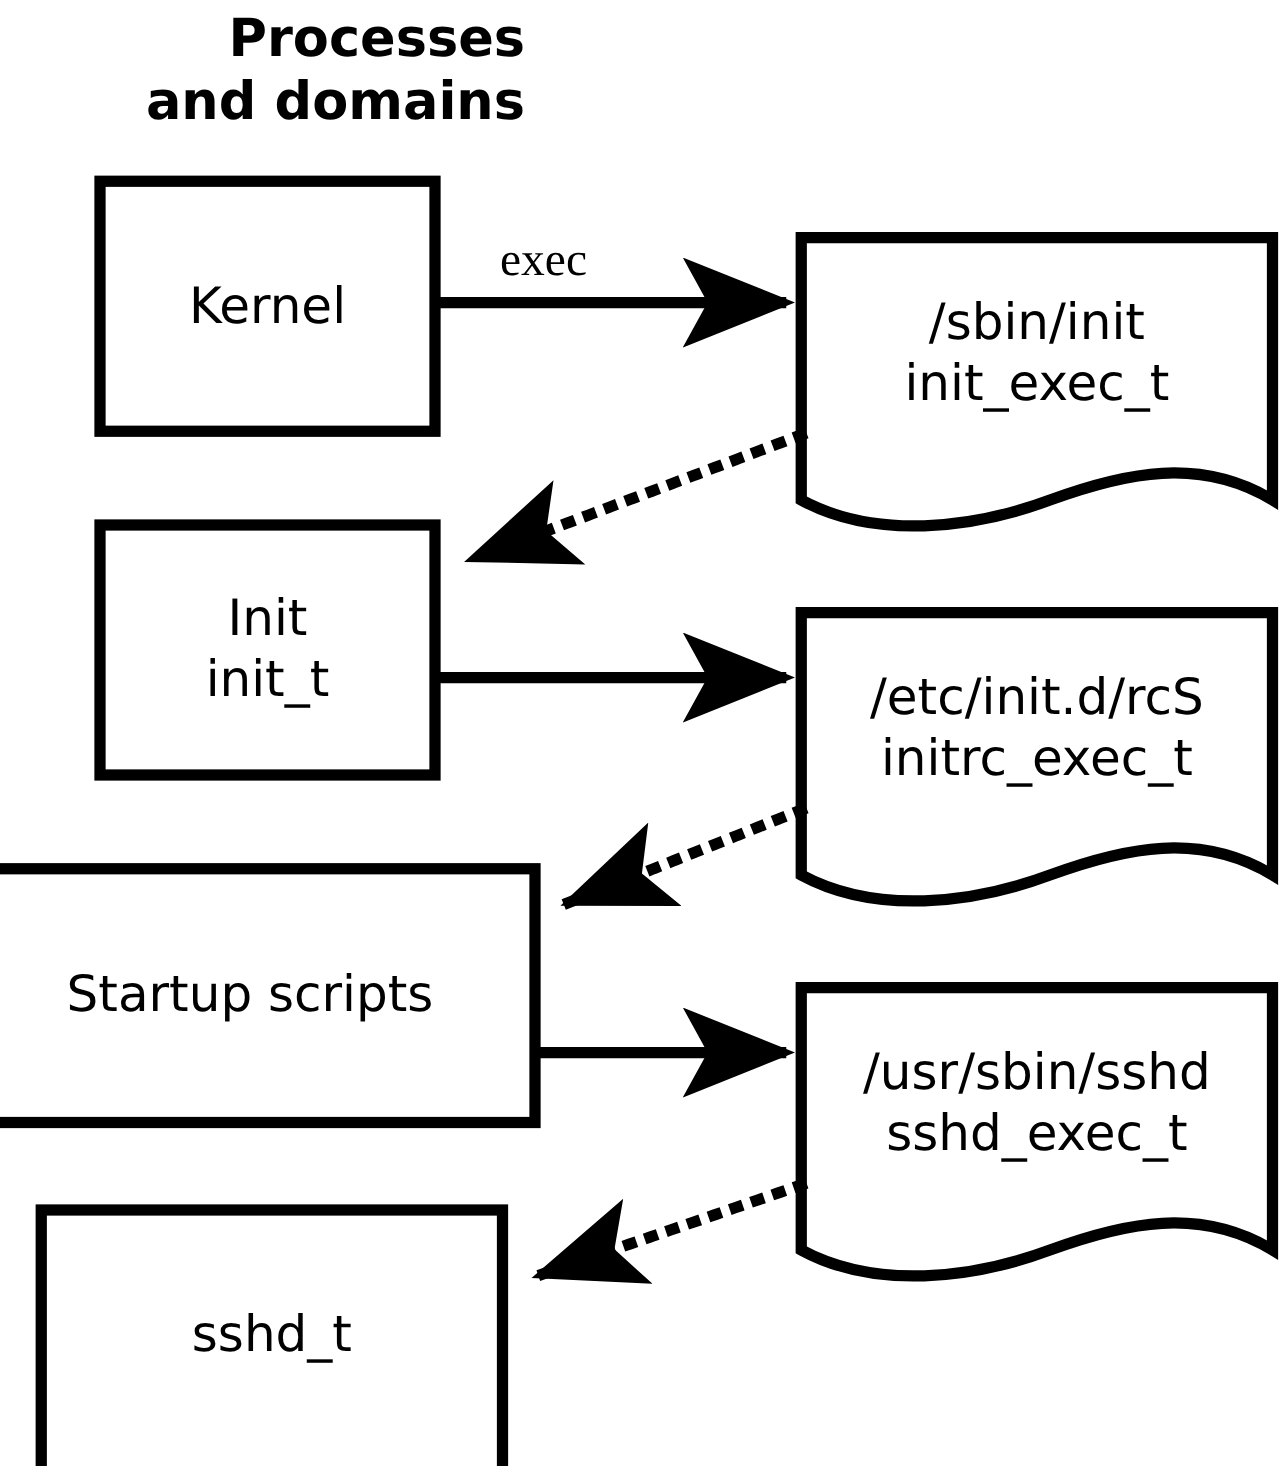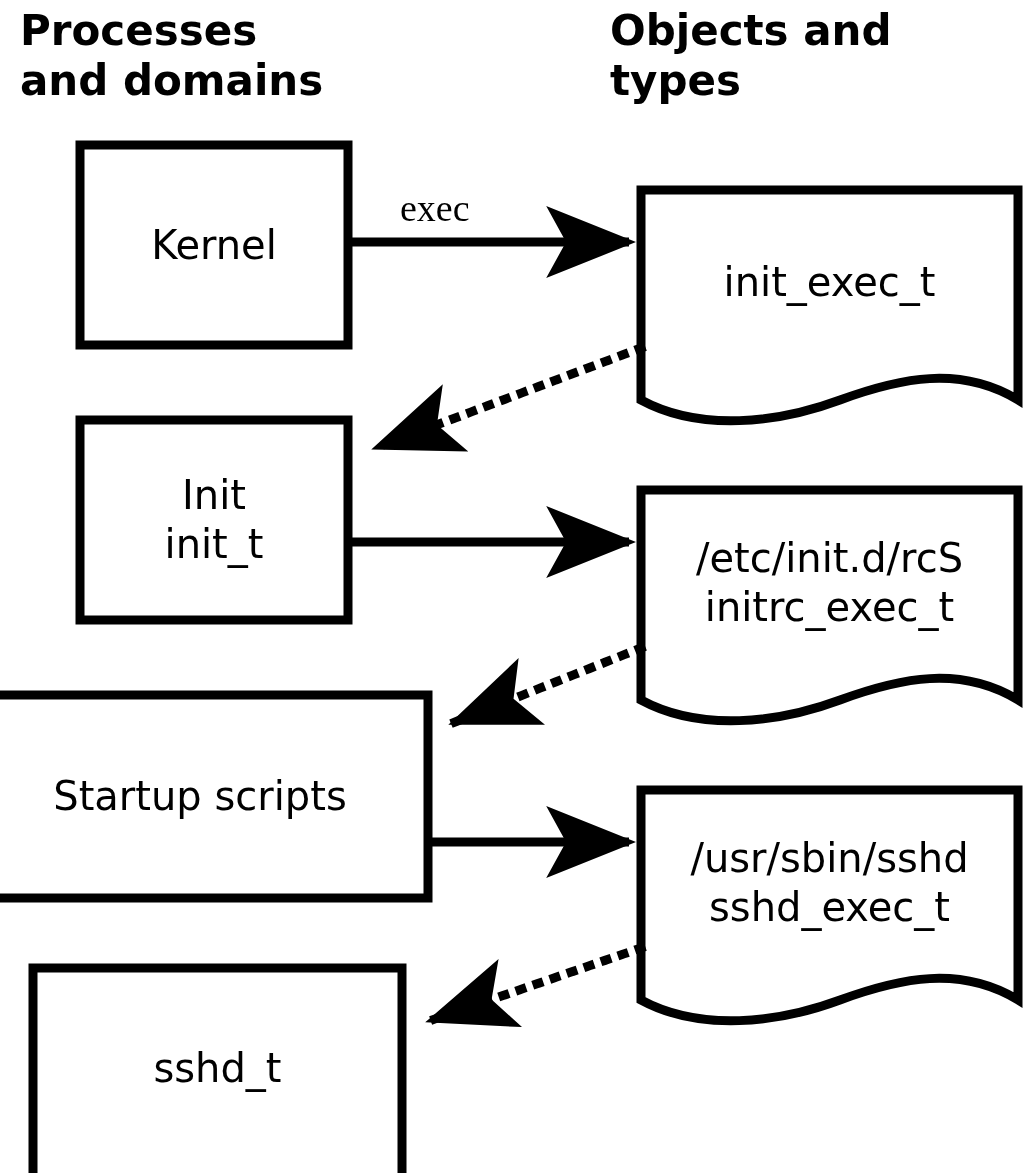--- a/index.html
+++ b/index.html
@@ -25,21 +25,21 @@
     top: 0;
     left: 0;
   }
 
   .col-header {
     position: absolute;
     font-family: "DejaVu Sans", sans-serif;
     font-weight: bold;
     font-size: 42px;
     line-height: 1.18;
-    text-align: left;
+    text-align: right;
     color: #000000;
     white-space: pre-line;
   }
   #hdr-left  { left: 20px;  top: 6px;  width: 400px; }
   #hdr-right { left: 610px; top: 6px;  width: 410px; }
 
   .node-label {
     position: absolute;
     display: flex;
     flex-direction: column;
@@ -108,41 +108,40 @@
     <line x1="641" y1="348" x2="378" y2="447" stroke="#000000" stroke-width="9" stroke-dasharray="2 16" stroke-linecap="square" marker-end="url(#arrowDotted)"></line>
 
     <line x1="641" y1="648" x2="455" y2="722" stroke="#000000" stroke-width="9" stroke-dasharray="2 16" stroke-linecap="square" marker-end="url(#arrowDotted)"></line>
 
     <line x1="641" y1="948" x2="432" y2="1020" stroke="#000000" stroke-width="9" stroke-dasharray="2 16" stroke-linecap="square" marker-end="url(#arrowDotted)"></line>
   </svg>
 
   <div class="col-header" id="hdr-left">Processes
 and domains</div>
 
-  <div class="col-header" id="hdr-right">Objects and
-types</div>
 
   <div class="node-label" style="left:80px; top:145px; width:268px; height:200px;">
     <span>Kernel</span>
   </div>
 
   <div class="node-label" style="left:80px; top:420px; width:268px; height:200px;">
     <span>Init</span>
     <span>init_t</span>
   </div>
 
   <div class="node-label" style="left:-28px; top:695px; width:456px; height:203px;">
     <span>Startup scripts</span>
   </div>
 
   <div class="node-label" style="left:33px; top:968px; width:369px; height:200px;">
     <span>sshd_t</span>
   </div>
 
   <div class="node-label" style="left:641px; top:190px; width:377px; height:185px;">
+    <span>/sbin/init</span>
     <span>init_exec_t</span>
   </div>
 
   <div class="node-label" style="left:641px; top:790px; width:377px; height:185px;">
     <span>/usr/sbin/sshd</span>
     <span>sshd_exec_t</span>
   </div>
 
   <div class="node-label" style="left:641px; top:490px; width:377px; height:185px;">
     <span>/etc/init.d/rcS</span>

